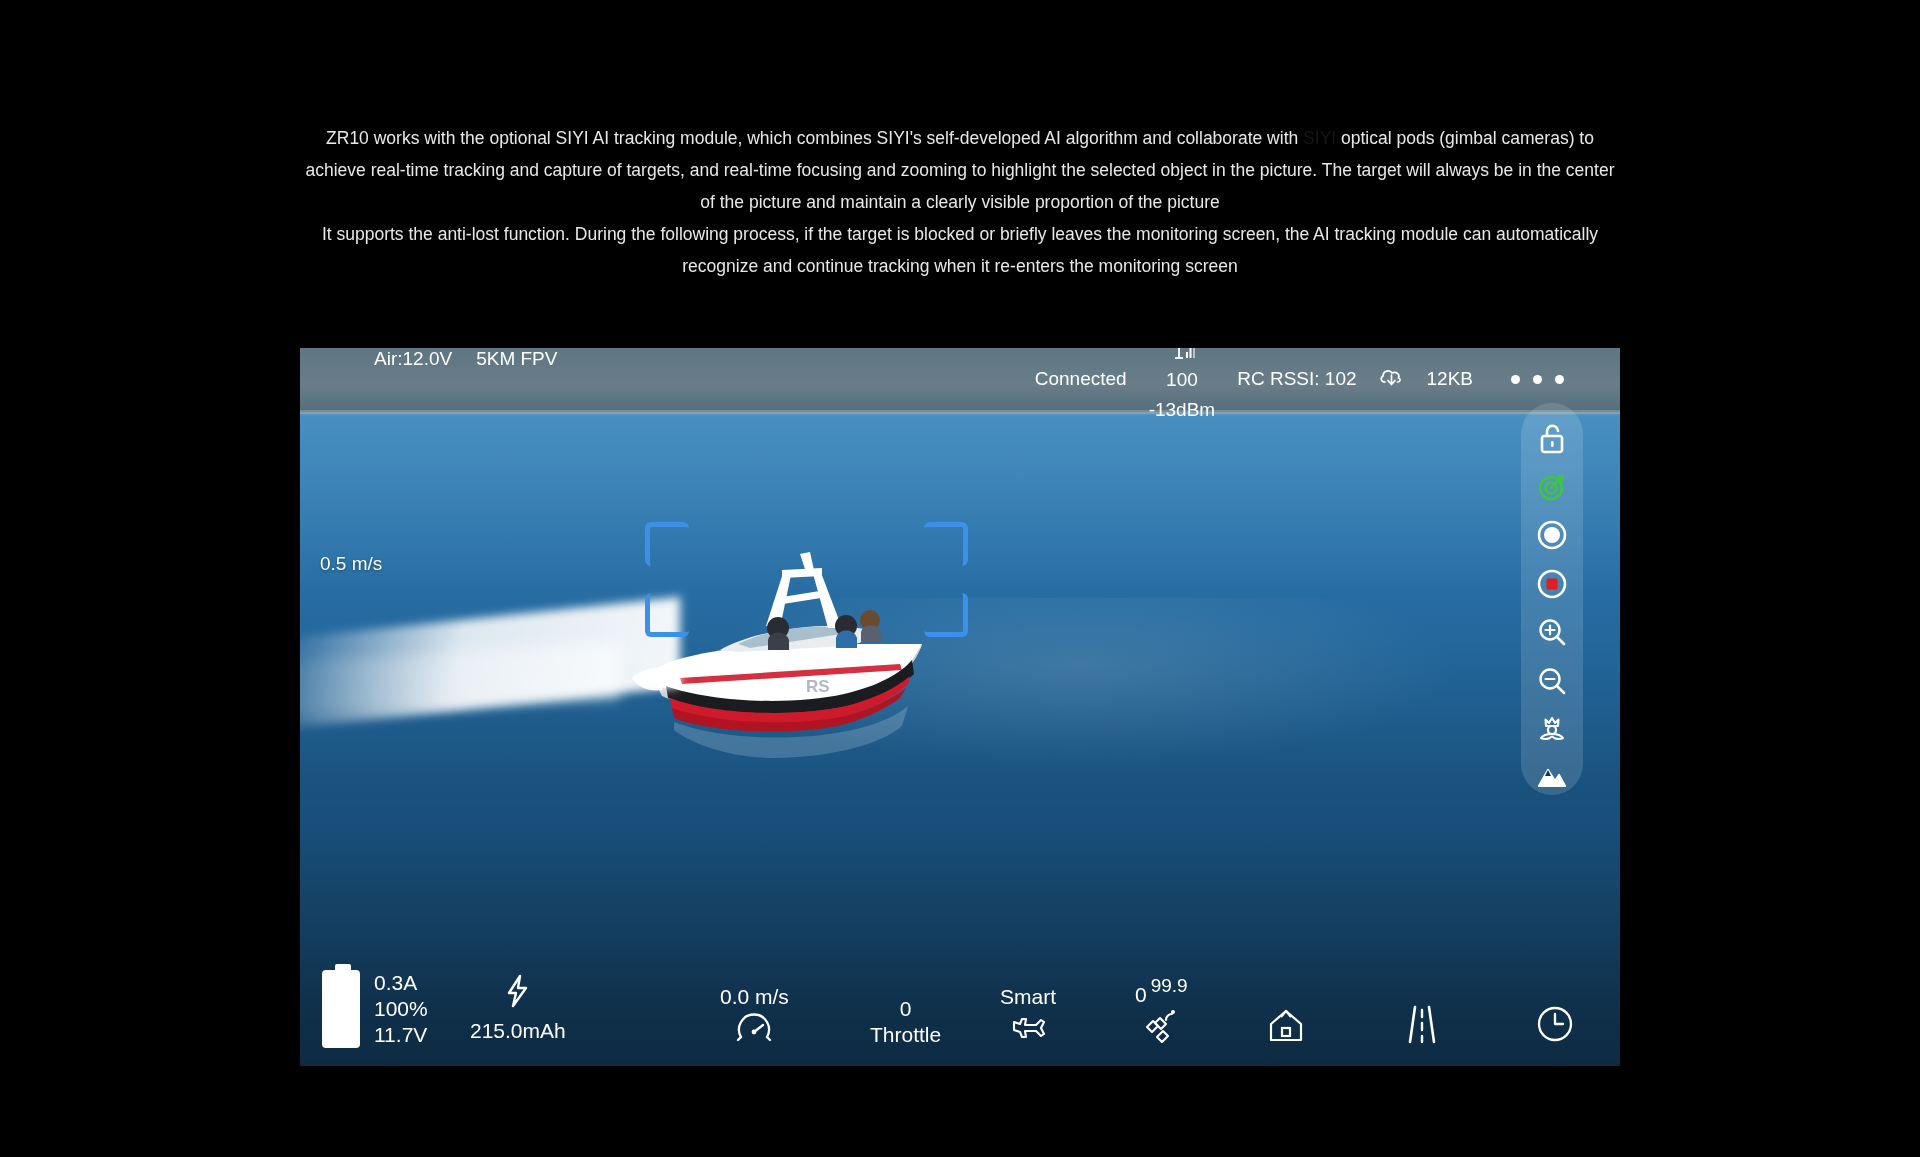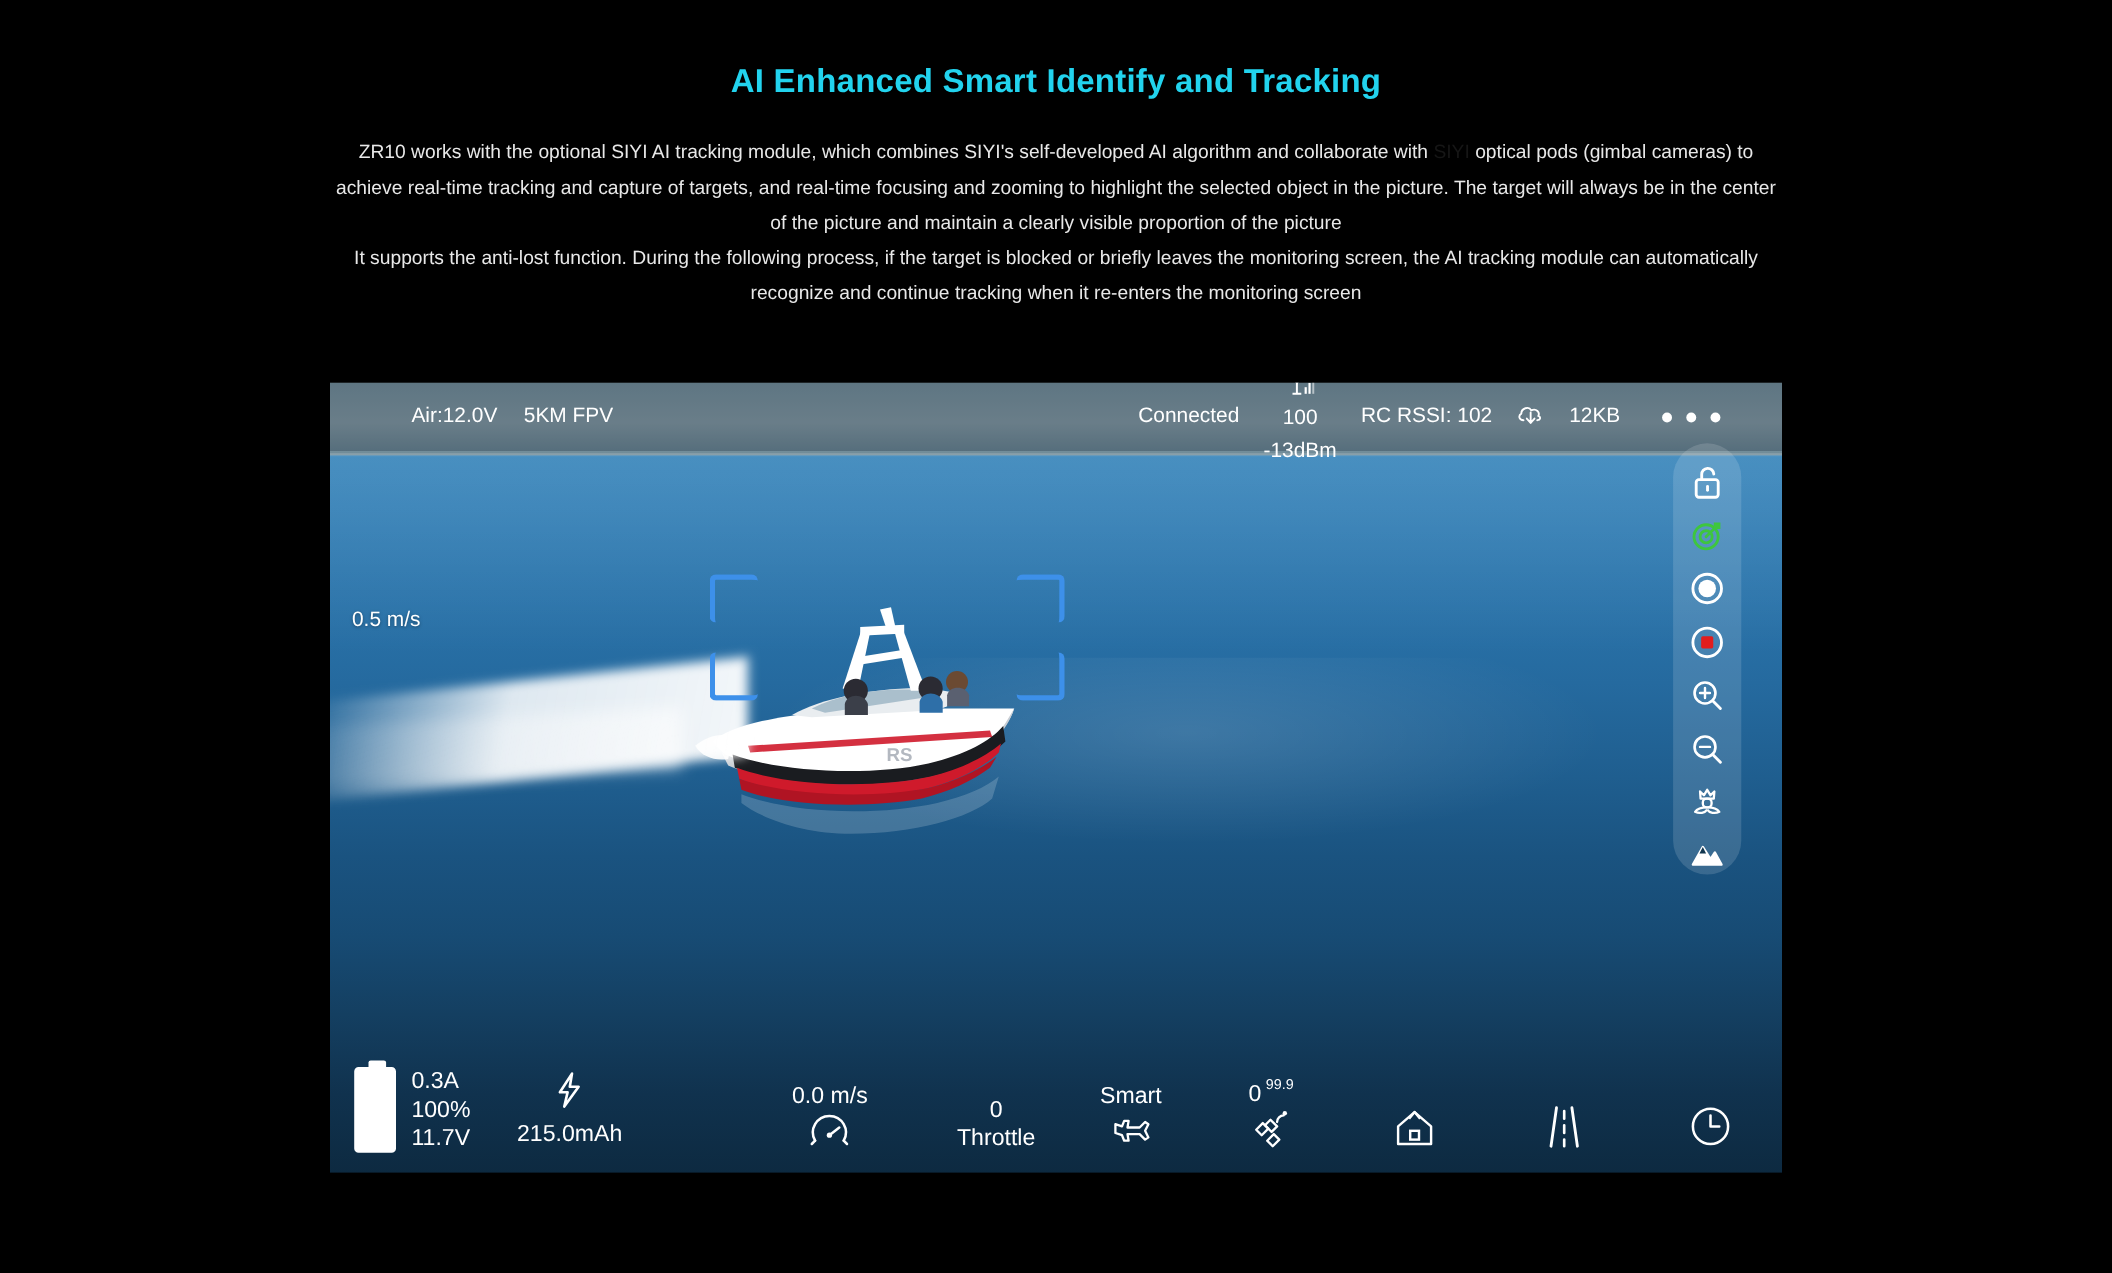--- a/index.html
+++ b/index.html
@@ -50,21 +50,21 @@
   }
   .glint {
     position:absolute; left:30%; top:250px; width:58%; height:170px;
     background: radial-gradient(ellipse at 50% 40%, rgba(255,255,255,.13), rgba(255,255,255,0) 70%);
   }
 
   
   .topbar {
     position:absolute; left:0; top:0; width:100%; height:62px;
     background: rgba(20,40,55,.30);
-    display:flex; align-items:center;
+    display:flex; 
     color:#fff; font-size:19px;
   }
   .topbar-left { display:flex; gap:24px; margin-left:74px; }
   .topbar-right {
     position:absolute; right:56px; top:0; height:62px;
     display:flex; align-items:center; gap:22px;
   }
   .hud-dots { display:flex; gap:13px; margin-left:16px; }
   .hud-dots i { width:9px; height:9px; border-radius:50%; background:#fff; display:block; }
   .sig { display:flex; align-items:center; gap:8px;flex-direction:column; }
@@ -125,21 +125,20 @@
     content:""; position:absolute; left:10px; top:-9px; width:16px; height:6px;
     background:#fff; border-radius:2px 2px 0 0;
   }
   svg { display:block; }
 </style>
 </head>
 <body>
 
 <div class="page">
 
-  <div class="title">AI Enhanced Smart Identify and Tracking</div>
 
   <div class="desc">
     <p><span>ZR10 works with the optional SIYI AI tracking module, which combines SIYI's self-developed AI algorithm and collaborate with </span><span class="ghost">SIYI</span><span> optical pods (gimbal cameras) to achieve real-time tracking and capture of targets, and real-time focusing and zooming to highlight the selected object in the picture. The target will always be in the center of the picture and maintain a clearly visible proportion of the picture</span></p>
     <p>It supports the anti-lost function. During the following process, if the target is blocked or briefly leaves the monitoring screen, the AI tracking module can automatically recognize and continue tracking when it re-enters the monitoring screen</p>
   </div>
 
   <div class="video">
 
     <div class="sky"></div>
     <div class="horizon"></div>
@@ -336,21 +335,21 @@
           <svg width="40" height="34" viewBox="0 0 40 34">
             <path d="M6 20 L6 12 L12 14 L14 9 L18 9 L17 15 L28 15 L33 10 L36 12 L33 18 L36 24 L33 26 L28 21 L17 21 L18 27 L14 27 L12 22 Z" fill="none" stroke="#fff" stroke-width="2.1" stroke-linejoin="round"></path>
           </svg>
         </div>
       </div>
 
       <div class="bi" style="left:835px; bottom:22px;">
         <div class="centercol">
           <span style="display:flex; align-items:flex-start; gap:4px;">
             <span class="val">0</span>
-            <span class="val" style="font-size:13px; position:relative; top:-9px;">99.9</span>
+            <span class="val" style="font-size:19px; position:relative; top:-9px;">99.9</span>
           </span>
           <svg width="40" height="36" viewBox="0 0 40 36">
             <path d="M19 10 L25 16 L20 21 L14 15 Z" fill="none" stroke="#fff" stroke-width="2.1" stroke-linejoin="round"></path>
             <path d="M12 13 L6 19 L11 24 L17 18 Z" fill="none" stroke="#fff" stroke-width="2.1" stroke-linejoin="round"></path>
             <path d="M22 23 L16 29 L21 34 L27 28 Z" fill="none" stroke="#fff" stroke-width="2.1" stroke-linejoin="round"></path>
             <path d="M25 12 A6 6 0 0 1 31 6" fill="none" stroke="#fff" stroke-width="2.1" stroke-linecap="round"></path>
             <circle cx="32" cy="4" r="2" fill="#fff"></circle>
           </svg>
         </div>
       </div>

